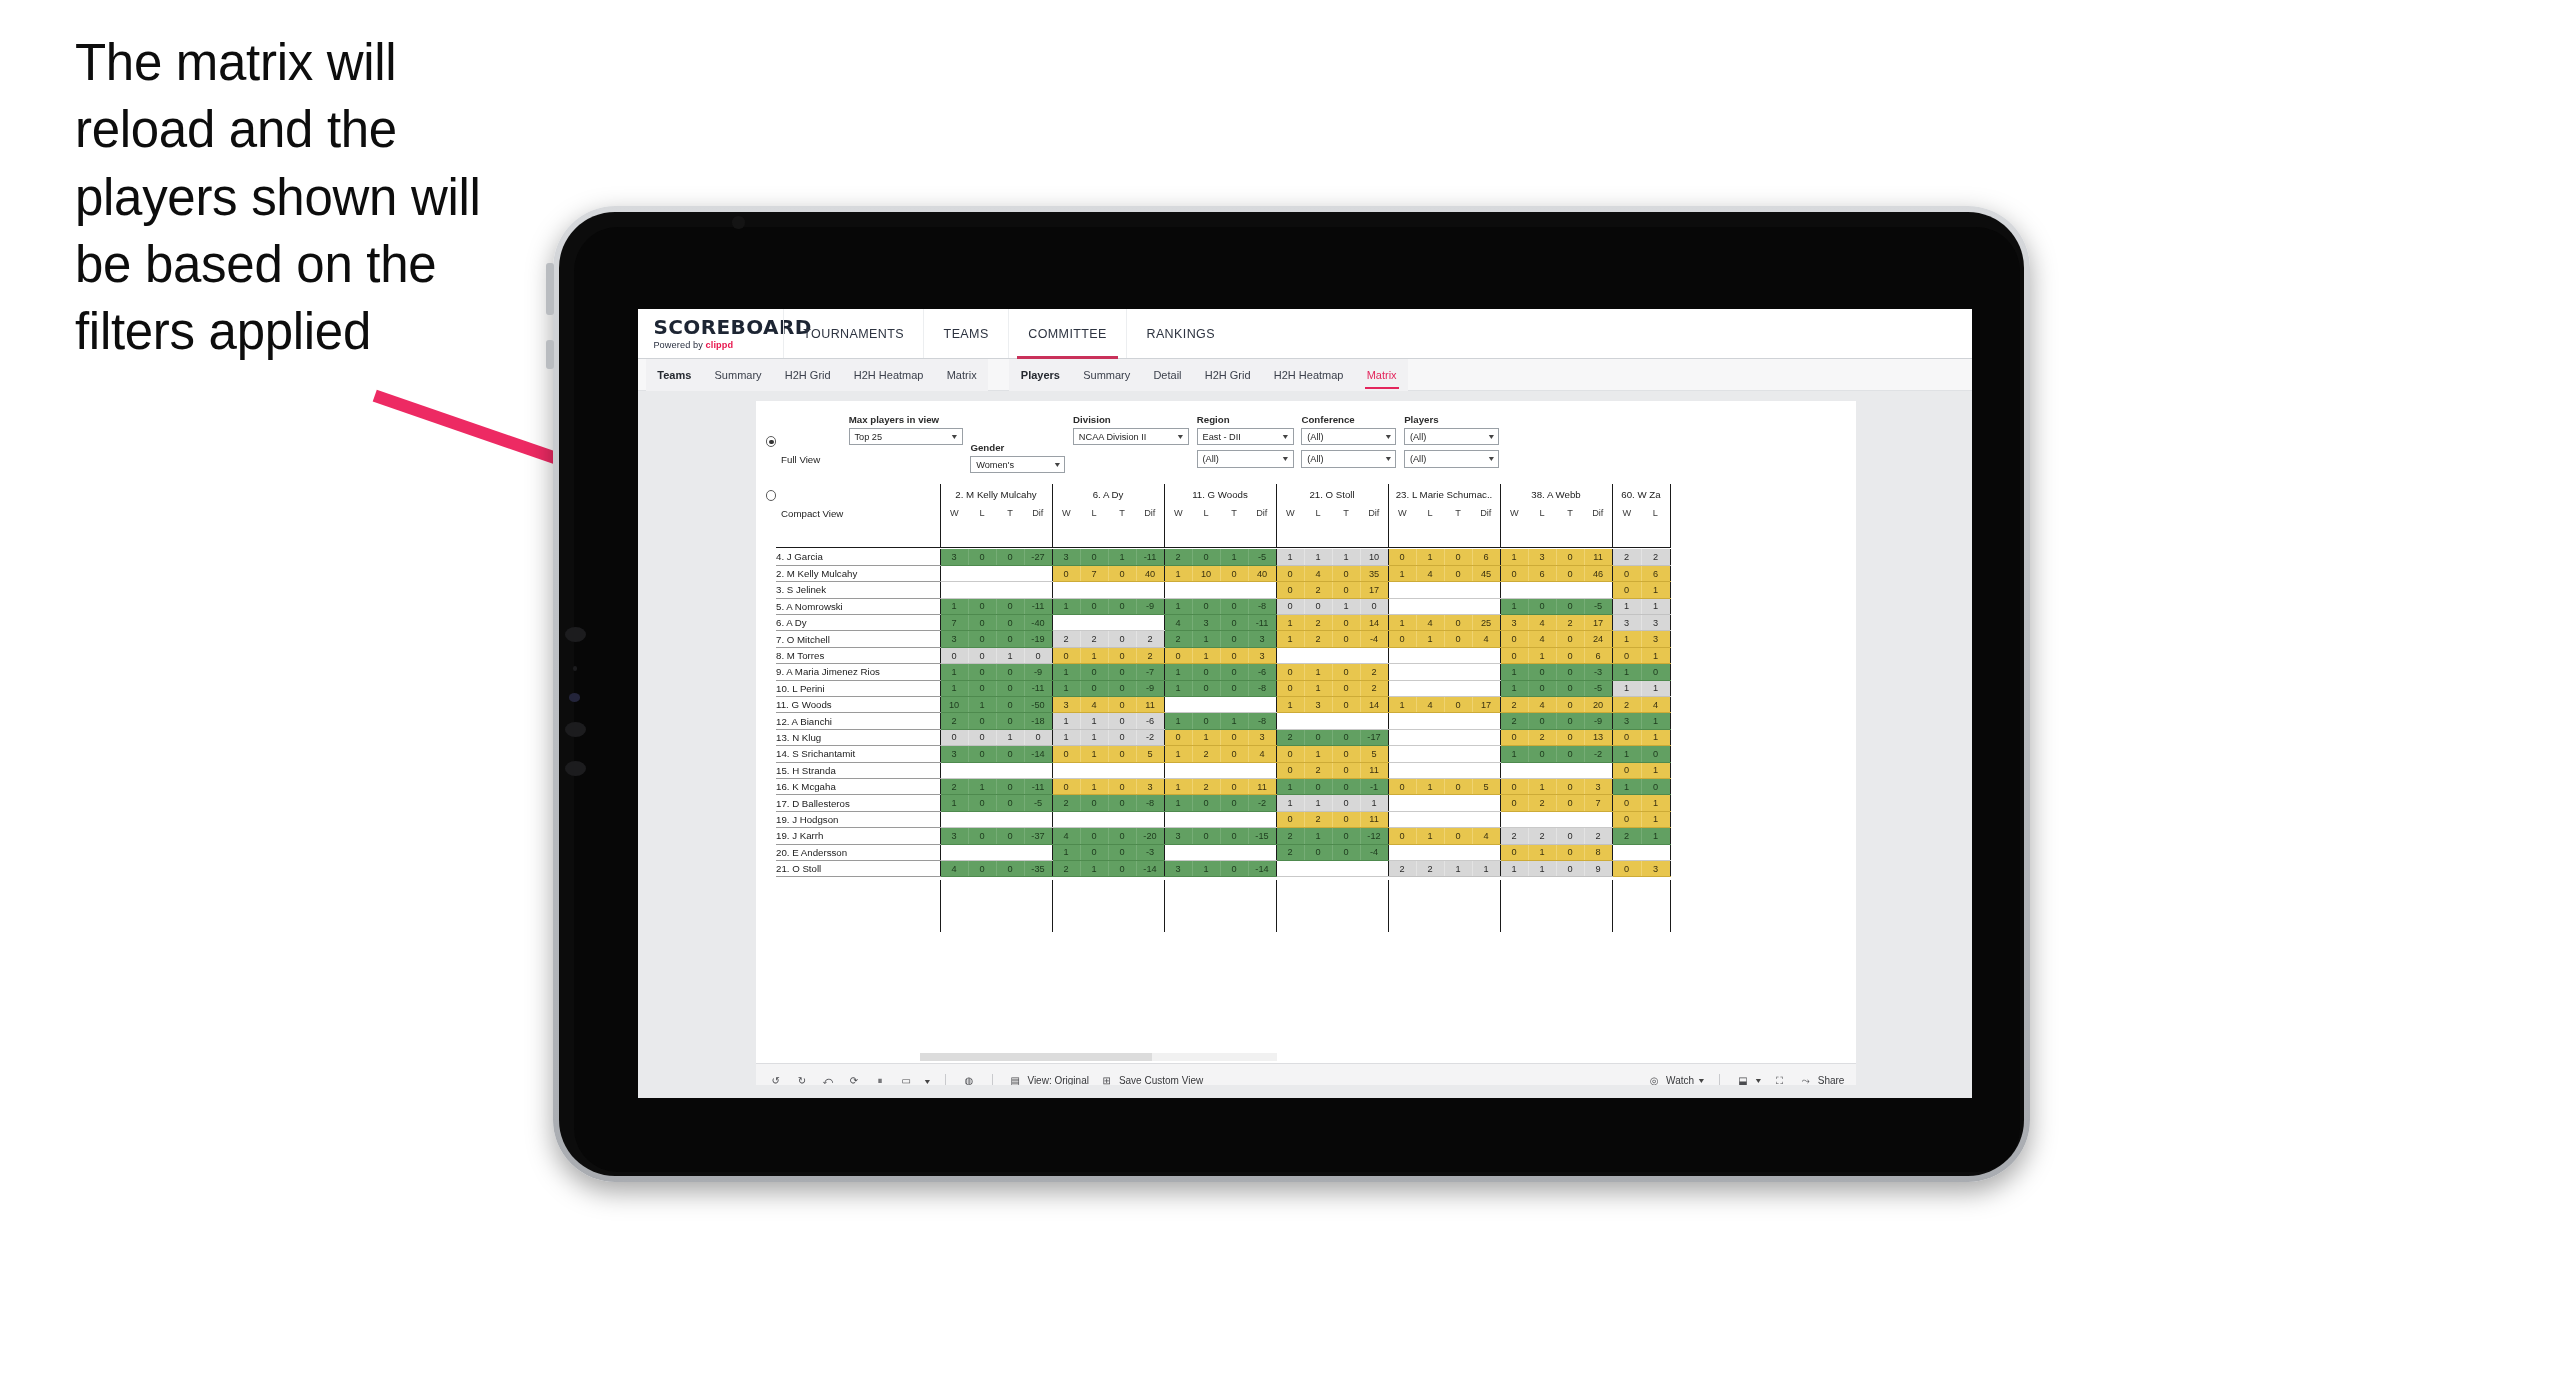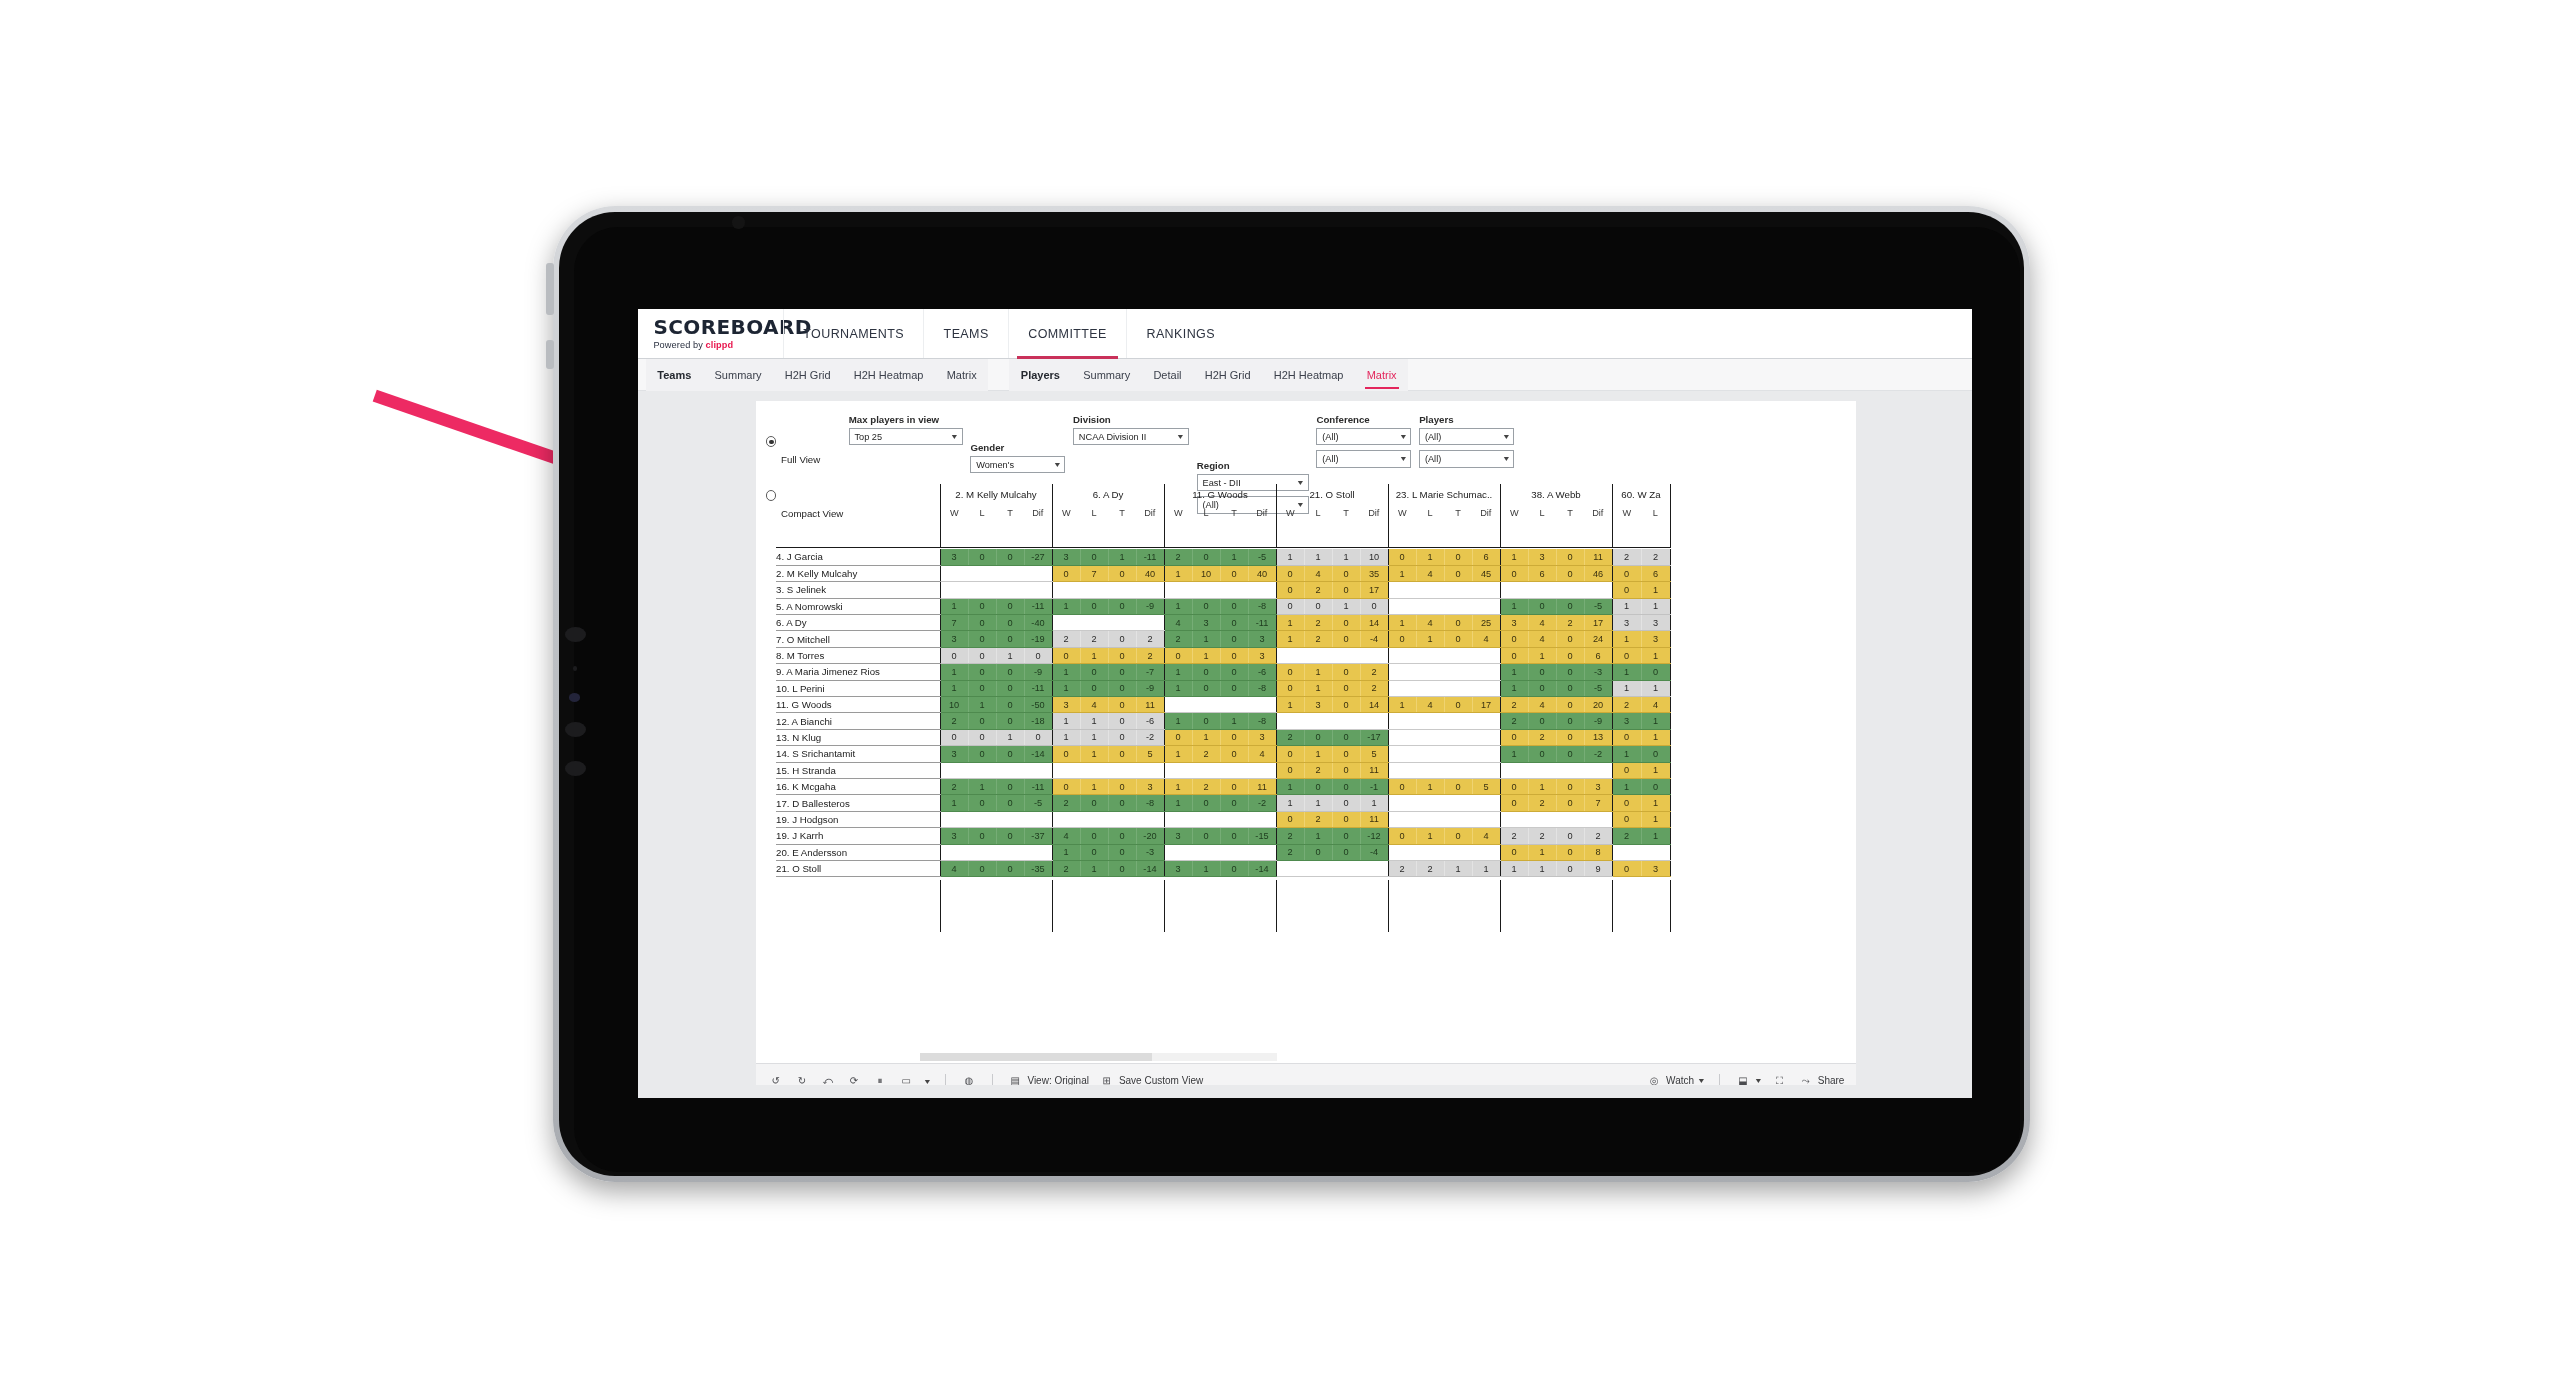--- a/index.html
+++ b/index.html
@@ -113,21 +113,21 @@
     background:#fff; position:relative; flex:none;
   }
   .radio.on::after{ content:""; position:absolute; left:2.4px; top:2.4px;
     width:4.8px; height:4.8px; border-radius:50%; background:#333; }
   .radio-lbl { font-size:9.7px; color:#222;margin-top:36px; }
 
   .fgroup { margin-right: 7.7px; }
   .fgroup.w1 { width: 114px; }
   .fgroup.w2 { width: 95px; margin-top: 28px; }
   .fgroup.w3 { width: 116px; }
-  .fgroup.w4 { width: 112px; margin-top: 46px; }
+  .fgroup.w4 { width: 97px; }
   .fgroup.w5 { width: 95px; }
   .fgroup.w6 { width: 95px; }
   .flabel { font-size:9.7px; color:#2b2b2b; margin-bottom:2.9px;font-weight:bold; }
   .fselect {
     height: 17.4px; border:1px solid #9aa0a6; background:#fff;
     display:flex; align-items:center; justify-content:space-between;
     padding: 0 3.9px 0 4.8px; font-size:9.2px; color:#1f1f1f; margin-bottom: 4.8px;
   }
   .caret { font-size:6.8px; color:#444; transform: scaleX(1.3); }
 
@@ -191,20 +191,21 @@
   .tb-item { display:flex; align-items:center; gap:3.9px; white-space:nowrap; }
   .tb-spacer { flex: 1; }
 
   .screen-bottom-bar { position:absolute; left:0; right:0; bottom:0; height: 13.5px; background:#e9eaec; }
 </style>
 </head>
 <body>
 
 <div id="root">
 
+  <div class="annotation">The matrix will reload and the players shown will be based on the filters applied</div>
 
   <svg class="arrow-svg" width="415" height="193" viewBox="0 0 430 200">
     <defs>
       <marker id="ah" markerWidth="7" markerHeight="7" refX="5" refY="3.5" orient="auto">
         <polygon points="0 0, 7 3.5, 0 7" fill="#ed2a63"></polygon>
       </marker>
     </defs>
     <line x1="8" y1="10" x2="385" y2="140" stroke="#ed2a63" stroke-width="13" marker-end="url(#ah)"></line>
   </svg>
 

